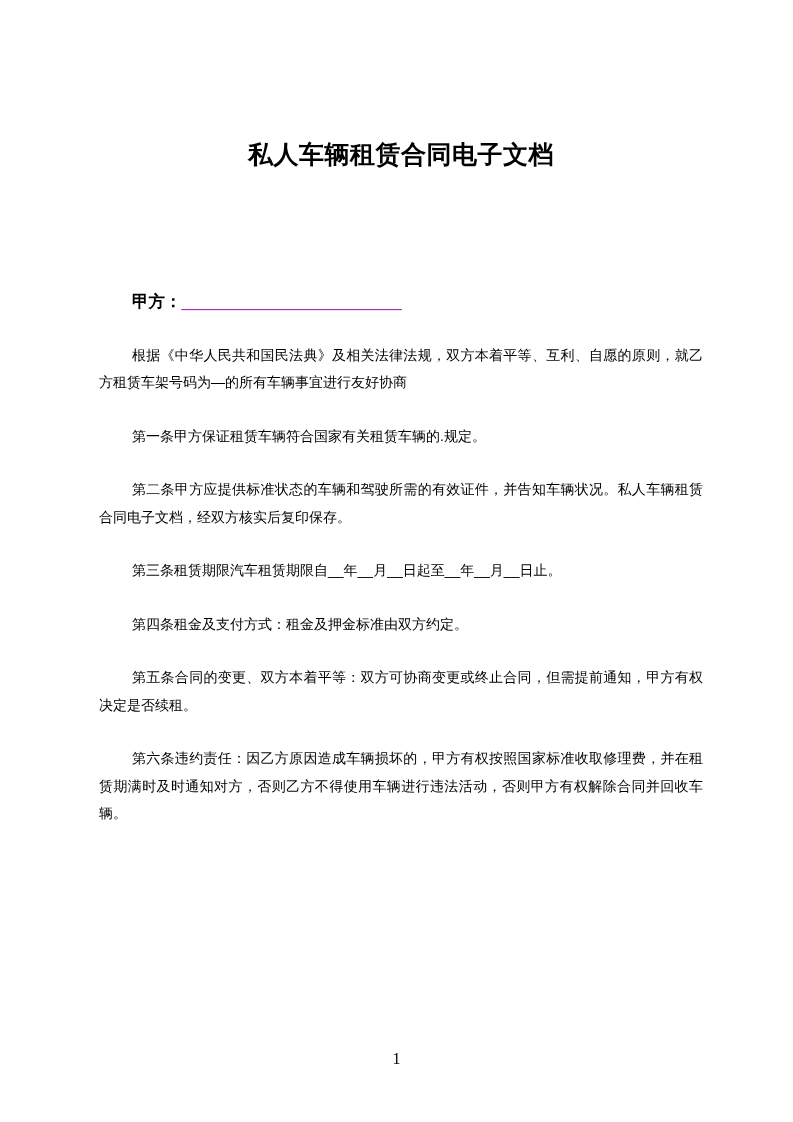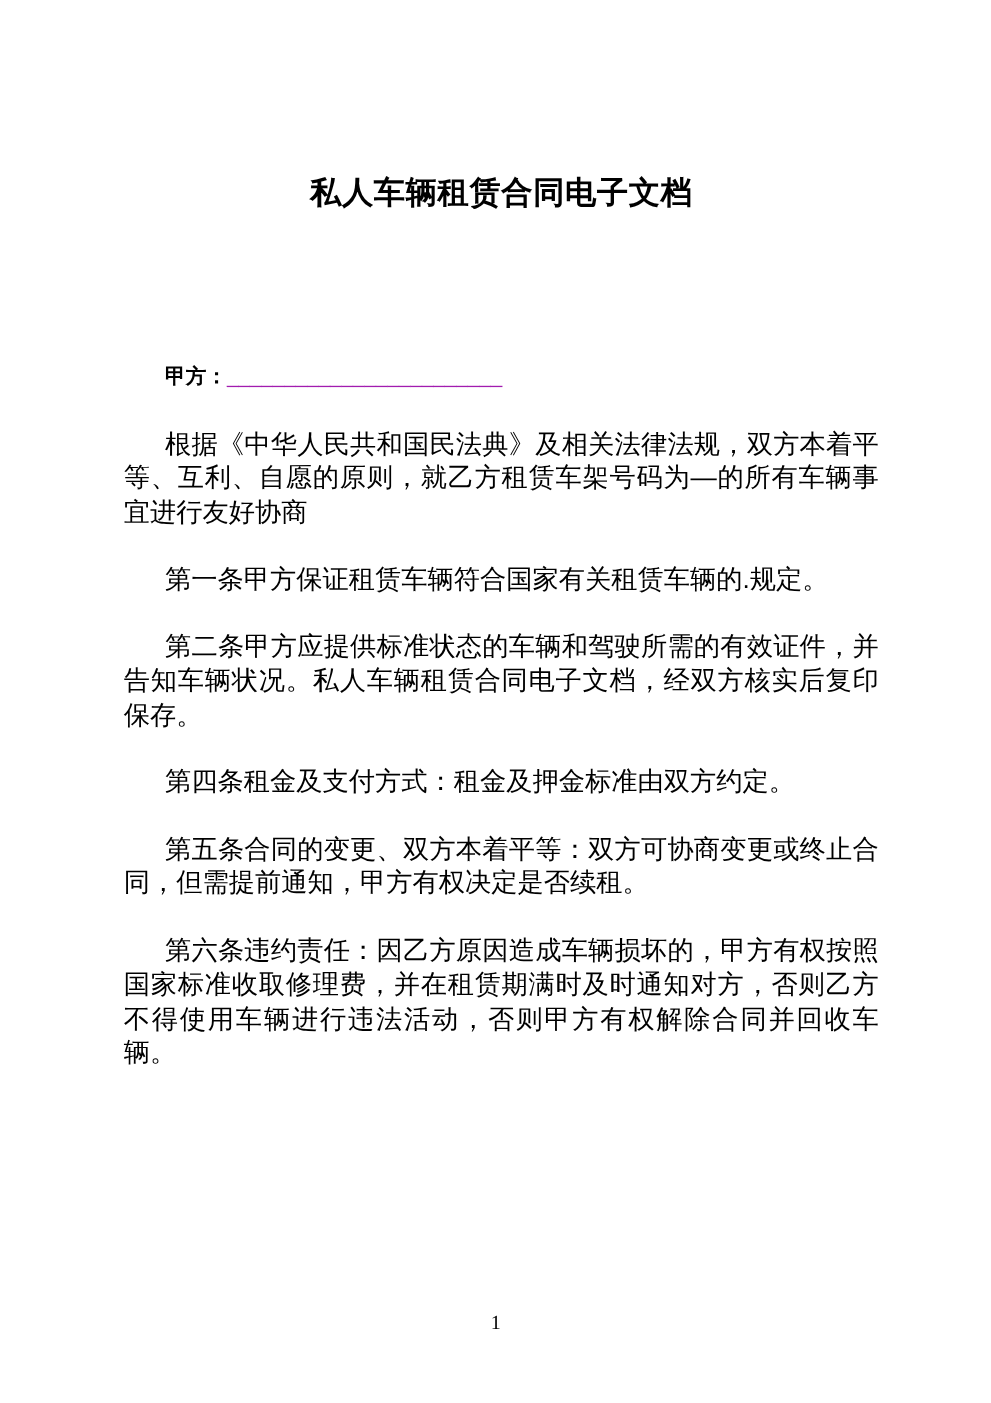--- a/index.html
+++ b/index.html
@@ -47,21 +47,21 @@
   }
   .party-label {
     font-weight: 700;
   }
   .blank {
     letter-spacing: 0;
     color: #a21caf;
   }
   .para {
     margin: 26px 0 0 0;
-    font-size: 21px;
+    font-size: 14px;
     line-height: 27.5px;
     text-align: justify;
     text-indent: 33px;
   }
   .page-number {
     position: absolute;
     left: 0;
     right: 0;
     top: 1049px;
     text-align: center;
@@ -81,20 +81,21 @@
 
     <p class="party-line first"><span class="party-label">甲方：</span><span class="blank">________________________</span></p>
 
 
     <p class="para">根据《中华人民共和国民法典》及相关法律法规，双方本着平等、互利、自愿的原则，就乙方租赁车架号码为—的所有车辆事宜进行友好协商</p>
 
     <p class="para">第一条甲方保证租赁车辆符合国家有关租赁车辆的.规定。</p>
 
     <p class="para">第二条甲方应提供标准状态的车辆和驾驶所需的有效证件，并告知车辆状况。私人车辆租赁合同电子文档，经双方核实后复印保存。</p>
 
+    <p class="para">第三条租赁期限汽车租赁期限自__年__月__日起至__年__月__日止。</p>
 
     <p class="para">第四条租金及支付方式：租金及押金标准由双方约定。</p>
 
     <p class="para">第五条合同的变更、双方本着平等：双方可协商变更或终止合同，但需提前通知，甲方有权决定是否续租。</p>
 
     <p class="para">第六条违约责任：因乙方原因造成车辆损坏的，甲方有权按照国家标准收取修理费，并在租赁期满时及时通知对方，否则乙方不得使用车辆进行违法活动，否则甲方有权解除合同并回收车辆。</p>
 
 
   </div>
 

